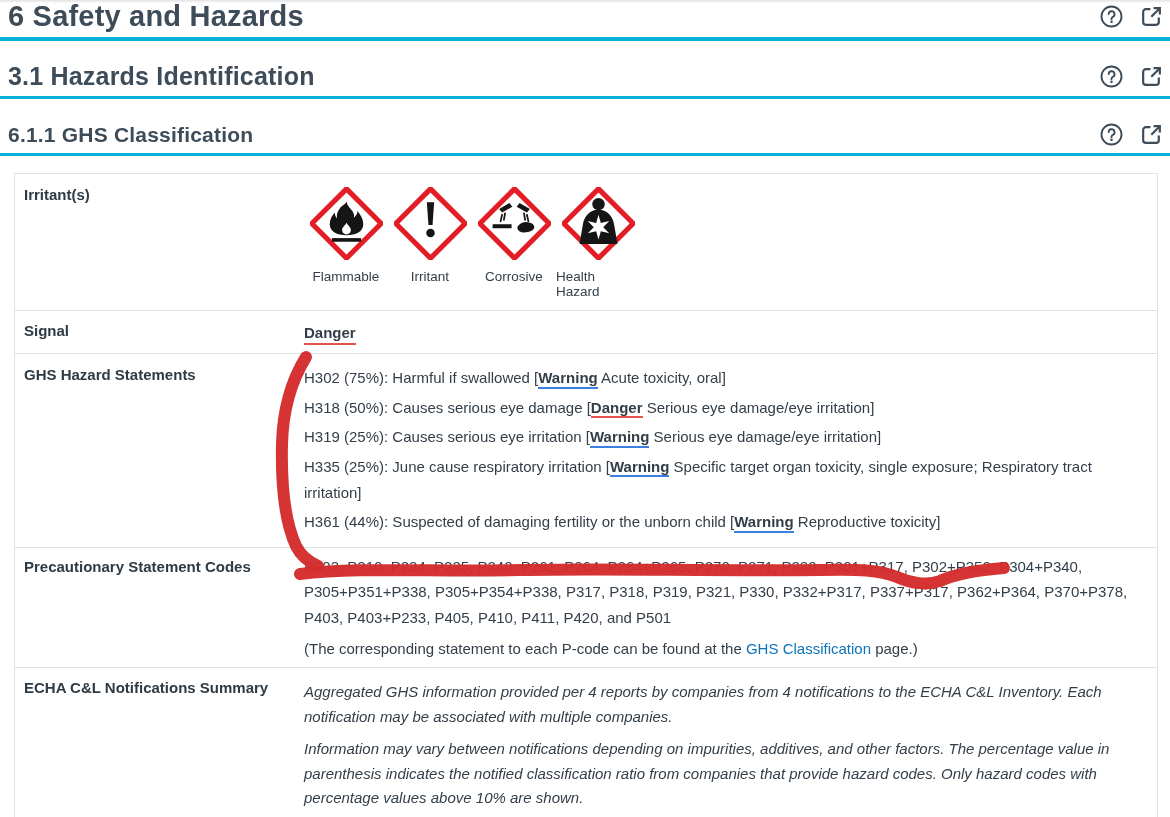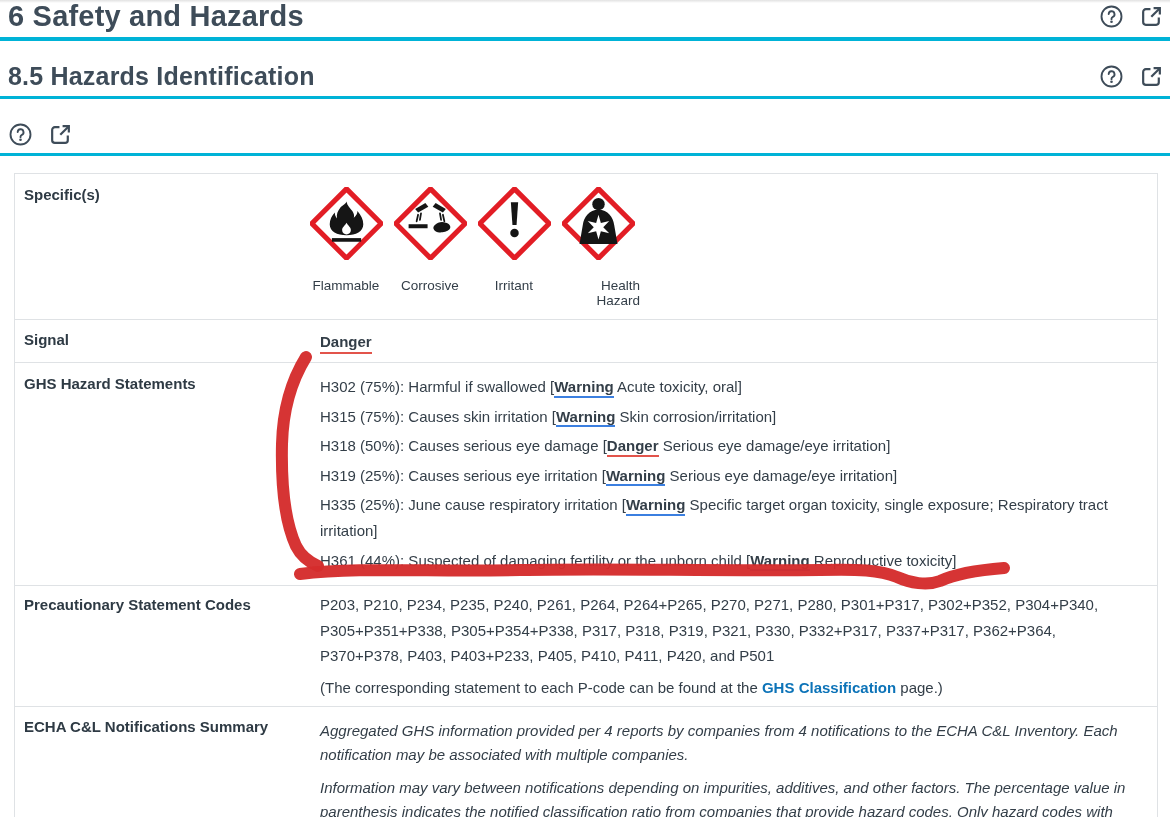--- a/index.html
+++ b/index.html
@@ -33,49 +33,49 @@
   .hicons { display:flex; gap:15px; align-items:center; color:var(--heading); }
   .hicon { width:25px; height:25px; display:inline-flex; cursor:pointer; }
   .hicon svg { width:100%; height:100%; }
 
   
   .info-table {
     margin:17px 12px 0 14px; width:1144px;
     border:1px solid var(--border); background:#fff;
   }
   .trow { display:grid; grid-template-columns:289px 1fr; }
-  .trow + .trow { border-top:1px solid var(--border);gap:16px; }
+  .trow + .trow { border-top:1px solid var(--border); }
   .tlabel { font-weight:700; font-size:15px; color:#2e3a44; padding:12px 10px 12px 9px; }
   .tcontent { padding:12px 16px 12px 0; line-height:26px; }
 
   
   .pict-row .tcontent { padding-top:13px; padding-bottom:11px; }
   .pict-list { display:flex; gap:0; }
   .pict-item { width:84px; display:flex; flex-direction:column; align-items:center; }
   .pict-item svg.pict { width:73px; height:73px; }
-  .pict-label { margin-top:18px; font-size:13.5px; line-height:15px; text-align:right; color:var(--text); }
+  .pict-label { margin-top:9px; font-size:13.5px; line-height:15px; text-align:left; color:var(--text); }
 
   
   .signal-row .tlabel { padding-top:11px; padding-bottom:10px; }
   .signal-row .tcontent { padding-top:11px; padding-bottom:10px; line-height:21px; }
   .signal-value { font-weight:700; border-bottom:2.5px solid var(--danger-underline); padding-bottom:1.5px; }
 
   
   .hz-list { padding-top:11px; padding-bottom:8px; }
   .hz-list p { margin:0 0 3.5px 0; line-height:26px; }
   .hz-kw { font-weight:700; border-bottom:2px solid; padding-bottom:0.5px; }
   .kw-danger { border-color:var(--danger-underline); }
   .kw-warning { border-color:var(--warning-underline); }
 
   
   .prec-row .tlabel { padding-top:10px; }
   .prec-row .tcontent { padding-top:6px; padding-bottom:8px; }
   .prec-row .codes { line-height:25.5px; }
   .prec-row .note { margin-top:8px; line-height:21px; }
-  .link { color:var(--link); font-weight:700; text-decoration:none; cursor:pointer; }
+  .link { color:var(--link); font-weight:400; text-decoration:none; cursor:pointer; }
 
   
   .echa-row .tlabel { padding-top:11px; }
   .echa-text p { font-style:italic; line-height:24.5px; margin:0 0 8px 0; }
 
   
   .marker-overlay {
     position:absolute; inset:0; width:1170px; height:817px;
     pointer-events:none; z-index:10;
   }
@@ -106,75 +106,76 @@
         </span>
       <span class="hicon">
           <svg viewBox="0 0 24 24">
             <use href="#sym-external"></use>
           </svg>
         </span>
     </div>
   </div>
 
   <div class="sec sec2">
-    <h2>8.5 Hazards Identification</h2>
+    <h2>3.1 Hazards Identification</h2>
     <div class="hicons">
       <span class="hicon">
           <svg viewBox="0 0 24 24">
             <use href="#sym-help"></use>
           </svg>
         </span>
       <span class="hicon">
           <svg viewBox="0 0 24 24">
             <use href="#sym-external"></use>
           </svg>
         </span>
     </div>
   </div>
 
   <div class="sec sec3">
+    <h3>6.1.1 GHS Classification</h3>
     <div class="hicons">
       <span class="hicon">
           <svg viewBox="0 0 24 24">
             <use href="#sym-help"></use>
           </svg>
         </span>
       <span class="hicon">
           <svg viewBox="0 0 24 24">
             <use href="#sym-external"></use>
           </svg>
         </span>
     </div>
   </div>
 
   <div class="info-table">
 
     <div class="trow pict-row">
-      <div class="tlabel">Specific(s)</div>
+      <div class="tlabel">Irritant(s)</div>
       <div class="tcontent">
         <div class="pict-list">
     <div class="pict-item">
       <svg class="pict" viewBox="0 0 100 100">
                 <use href="#sym-flammable"></use>
               </svg>
       <div class="pict-label">Flammable</div>
     </div>
 
     <div class="pict-item">
       <svg class="pict" viewBox="0 0 100 100">
+                <use href="#sym-irritant"></use>
+              </svg>
+      <div class="pict-label">Irritant</div>
+    </div>
+
+    <div class="pict-item">
+      <svg class="pict" viewBox="0 0 100 100">
                 <use href="#sym-corrosive"></use>
               </svg>
       <div class="pict-label">Corrosive</div>
-    </div>
-
-    <div class="pict-item">
-      <svg class="pict" viewBox="0 0 100 100">
-                <use href="#sym-irritant"></use>
-              </svg>
-      <div class="pict-label">Irritant</div>
     </div>
 
     <div class="pict-item">
       <svg class="pict" viewBox="0 0 100 100">
                 <use href="#sym-health-hazard"></use>
               </svg>
       <div class="pict-label">Health Hazard</div>
     </div>
   </div>
       </div>
@@ -186,21 +187,20 @@
         <span class="signal-value">Danger</span>
       </div>
     </div>
 
     <div class="trow">
       <div class="tlabel">GHS Hazard Statements</div>
       <div class="tcontent hz-list">
 
     <p><span class="hz-pre">H302 (75%): Harmful if swallowed [</span><span class="hz-kw kw-warning">Warning</span><span class="hz-post"> Acute toxicity, oral]</span></p>
 
-    <p><span class="hz-pre">H315 (75%): Causes skin irritation [</span><span class="hz-kw kw-warning">Warning</span><span class="hz-post"> Skin corrosion/irritation]</span></p>
 
     <p><span class="hz-pre">H318 (50%): Causes serious eye damage [</span><span class="hz-kw kw-danger">Danger</span><span class="hz-post"> Serious eye damage/eye irritation]</span></p>
 
     <p><span class="hz-pre">H319 (25%): Causes serious eye irritation [</span><span class="hz-kw kw-warning">Warning</span><span class="hz-post"> Serious eye damage/eye irritation]</span></p>
 
     <p><span class="hz-pre">H335 (25%): June cause respiratory irritation [</span><span class="hz-kw kw-warning">Warning</span><span class="hz-post"> Specific target organ toxicity, single exposure; Respiratory tract irritation]</span></p>
 
     <p><span class="hz-pre">H361 (44%): Suspected of damaging fertility or the unborn child [</span><span class="hz-kw kw-warning">Warning</span><span class="hz-post"> Reproductive toxicity]</span></p>
   </div>
     </div>

